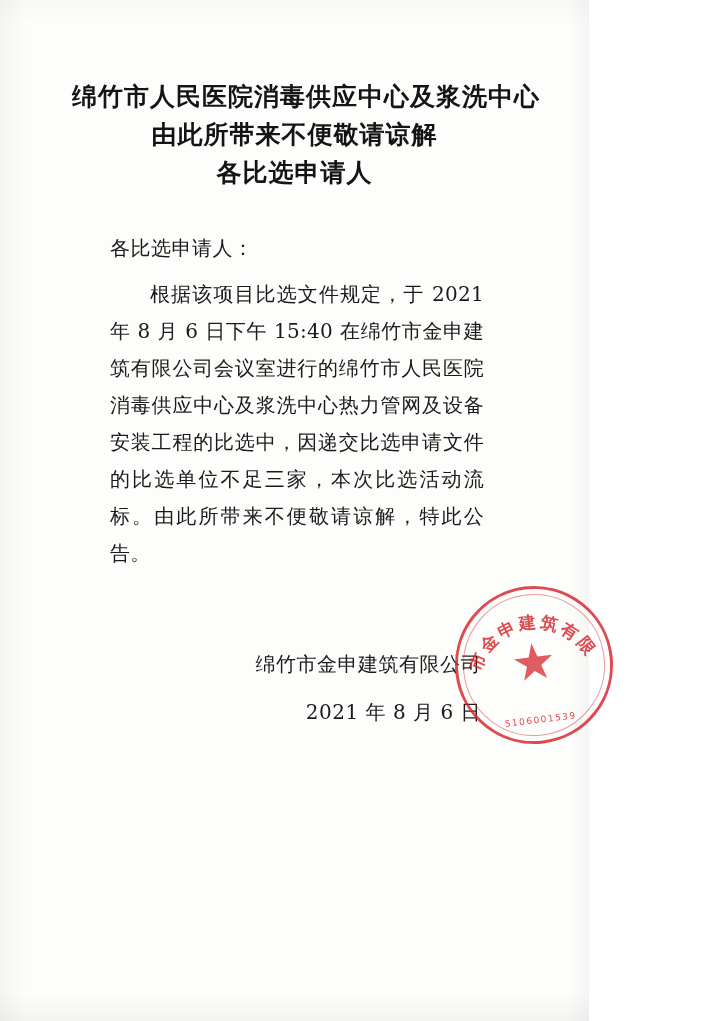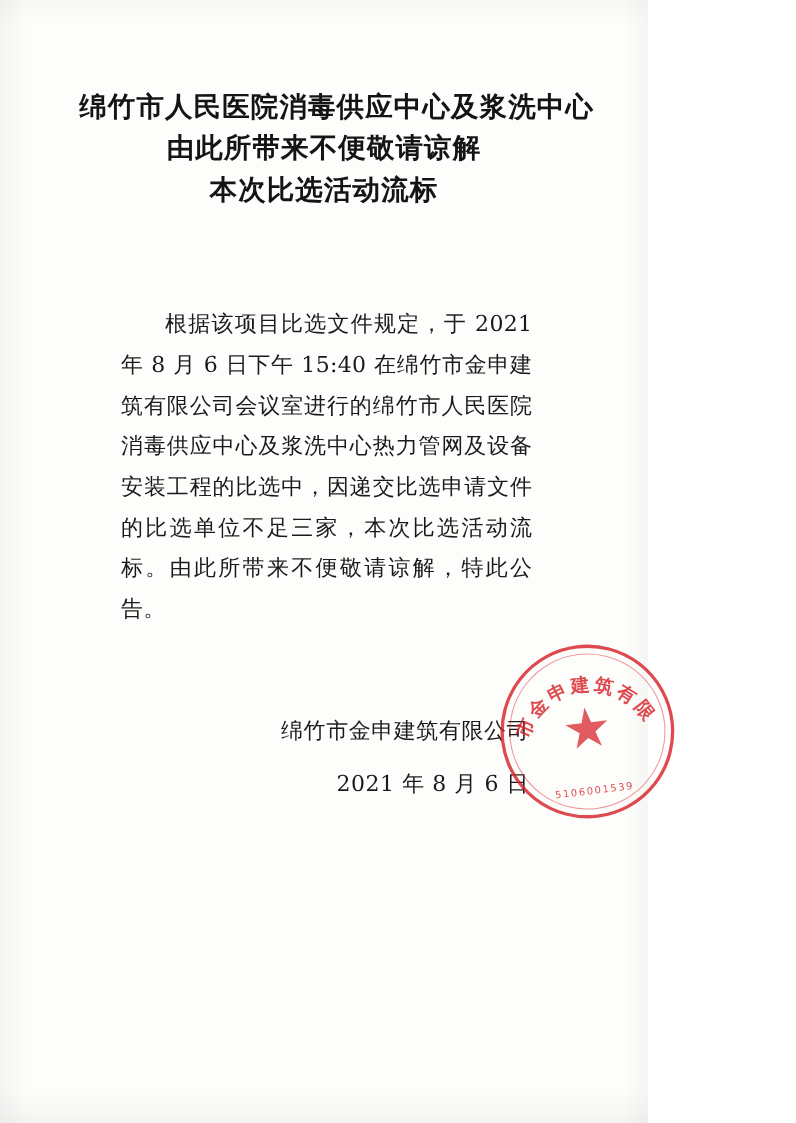--- a/index.html
+++ b/index.html
@@ -141,23 +141,24 @@
   }
 </style>
 </head>
 <body>
 
 <div class="page">
 
   <div class="doc-title">
     <span class="tline">绵竹市人民医院消毒供应中心及浆洗中心</span>
     <span class="tline">由此所带来不便敬请谅解</span>
-    <span class="tline">本次比选活动流标</span>
+    <span class="tline">各比选申请人</span>
   </div>
 
+  <div class="salutation">各比选申请人：</div>
 
   <div class="body-text">根据该项目比选文件规定，于 2021 年 8 月 6 日下午 15:40 在绵竹市金申建筑有限公司会议室进行的绵竹市人民医院消毒供应中心及浆洗中心热力管网及设备安装工程的比选中，因递交比选申请文件的比选单位不足三家，本次比选活动流标。由此所带来不便敬请谅解，特此公告。</div>
 
   <div class="signature-block">
     <span class="sig-line">绵竹市金申建筑有限公司</span>
     <span class="sig-line">2021 年 8 月 6 日</span>
   </div>
 
   <div class="seal">
     <div class="seal-inner"></div>

